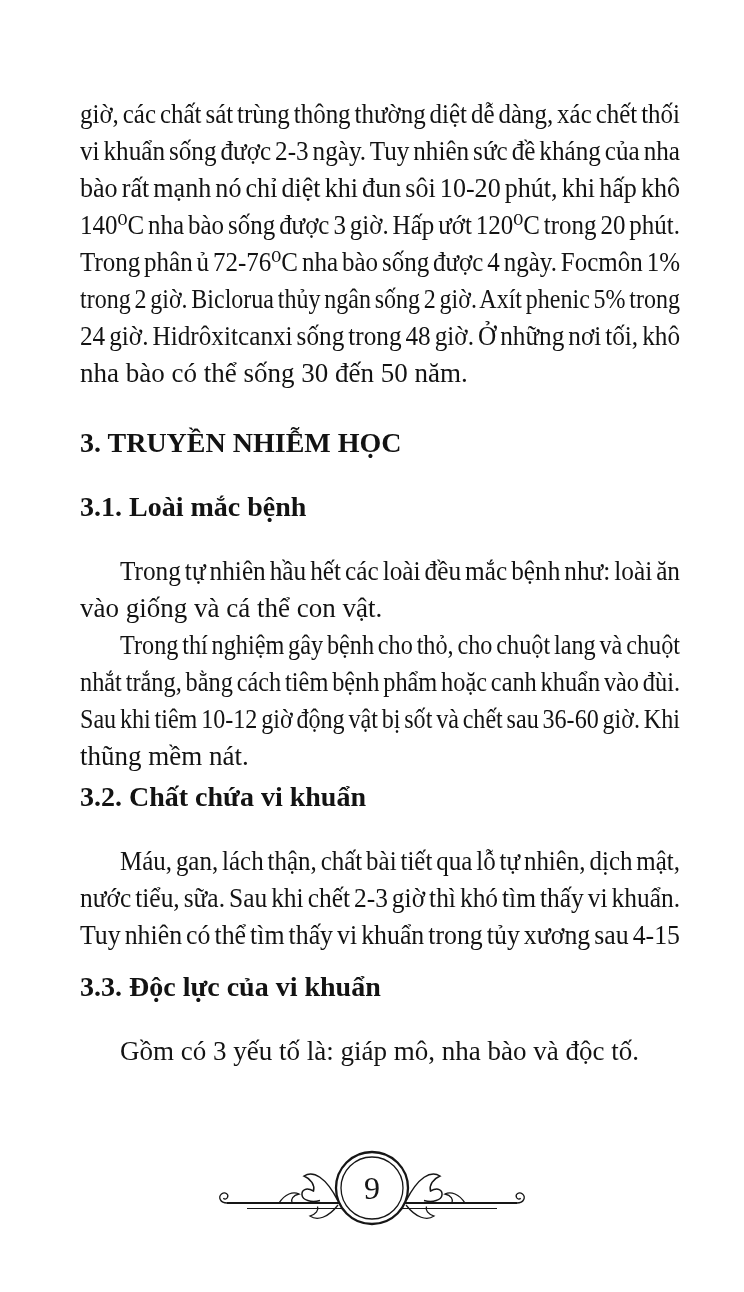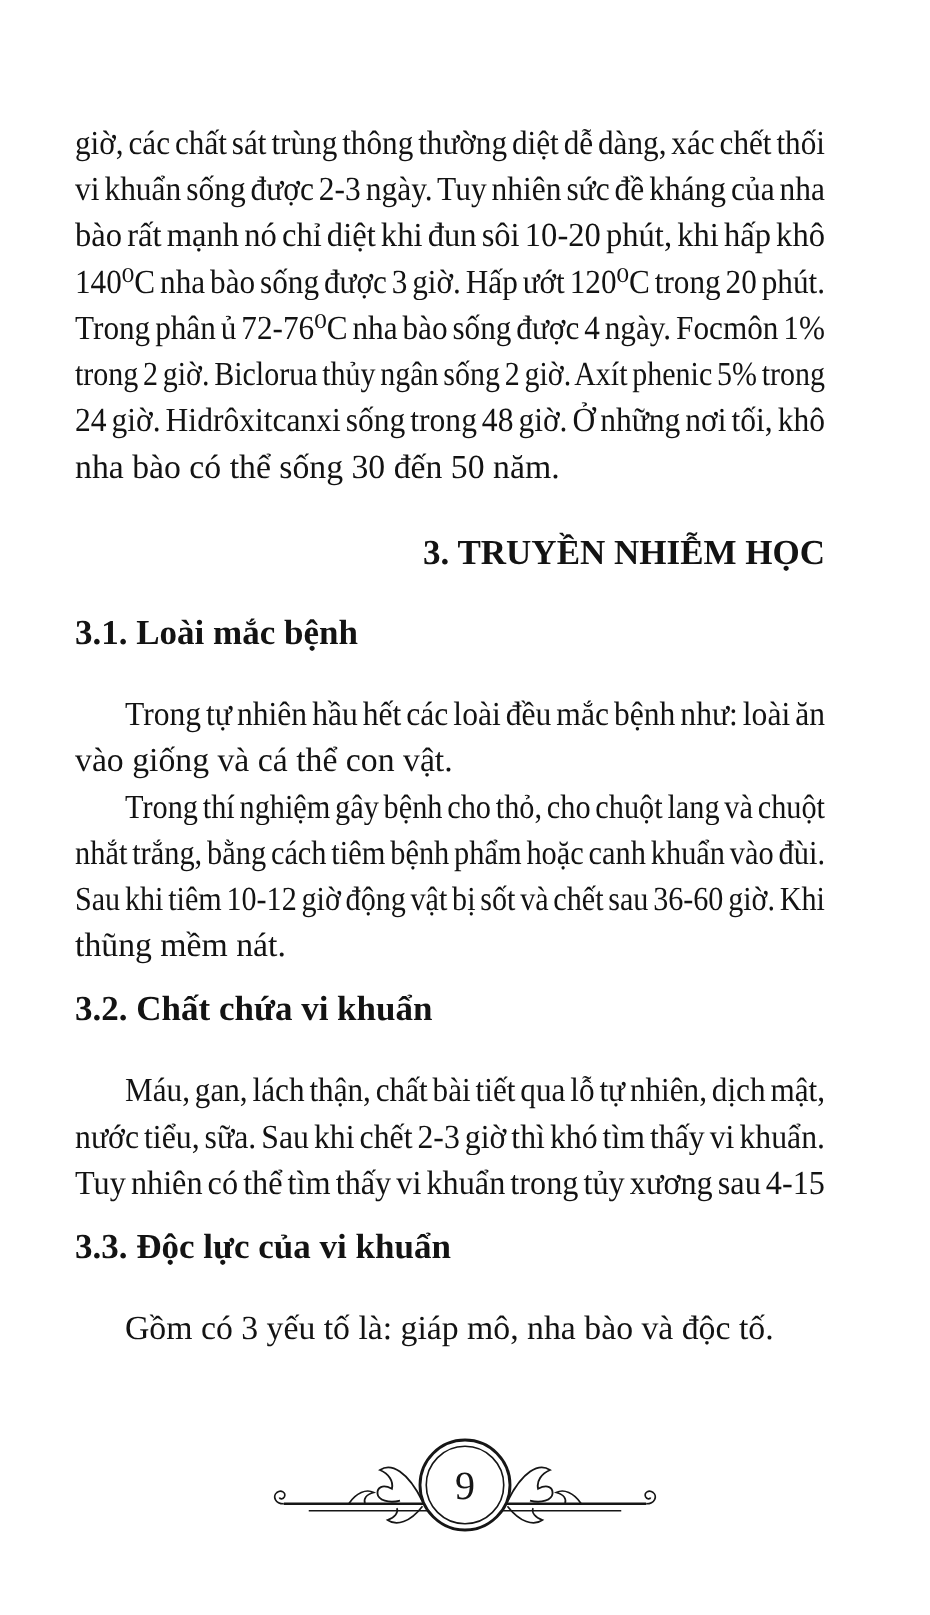--- a/index.html
+++ b/index.html
@@ -7,48 +7,48 @@
     width: 744px;
     height: 1292px;
     background: #ffffff;
     position: relative;
     font-family: "Liberation Serif", "DejaVu Serif", serif;
     color: #131313;
     overflow: hidden;
   }
   .page-content {
     position: absolute;
-    left: 60px;
+    left: 80px;
     top: 96px;
     width: 600px;
   }
   p { margin: 0; }
   .line {
     font-size: 27px;
     line-height: 37px;
     height: 37px;
     white-space: nowrap;
     overflow: visible;
   }
   .line.indent { padding-left: 40px; }
   .chapter-heading {
     font-size: 28px;
     font-weight: bold;
-    text-align: right;
+    text-align: left;
     line-height: 37px;
     margin-top: 32px;
   }
   .section-heading {
     font-size: 28px;
     font-weight: bold;
     line-height: 37px;
     margin-top: 14px;
   }
   .section-heading.first { margin-top: 27px; }
-  .section-heading.second { margin-top: 14px; }
+  .section-heading.second { margin-top: 3px; }
   .page-footer {
     position: absolute;
     top: 1148px;
     left: 0;
     width: 744px;
     display: flex;
     justify-content: center;
   }
   .ornament-number {
     font-family: "Liberation Serif", "DejaVu Serif", serif;

